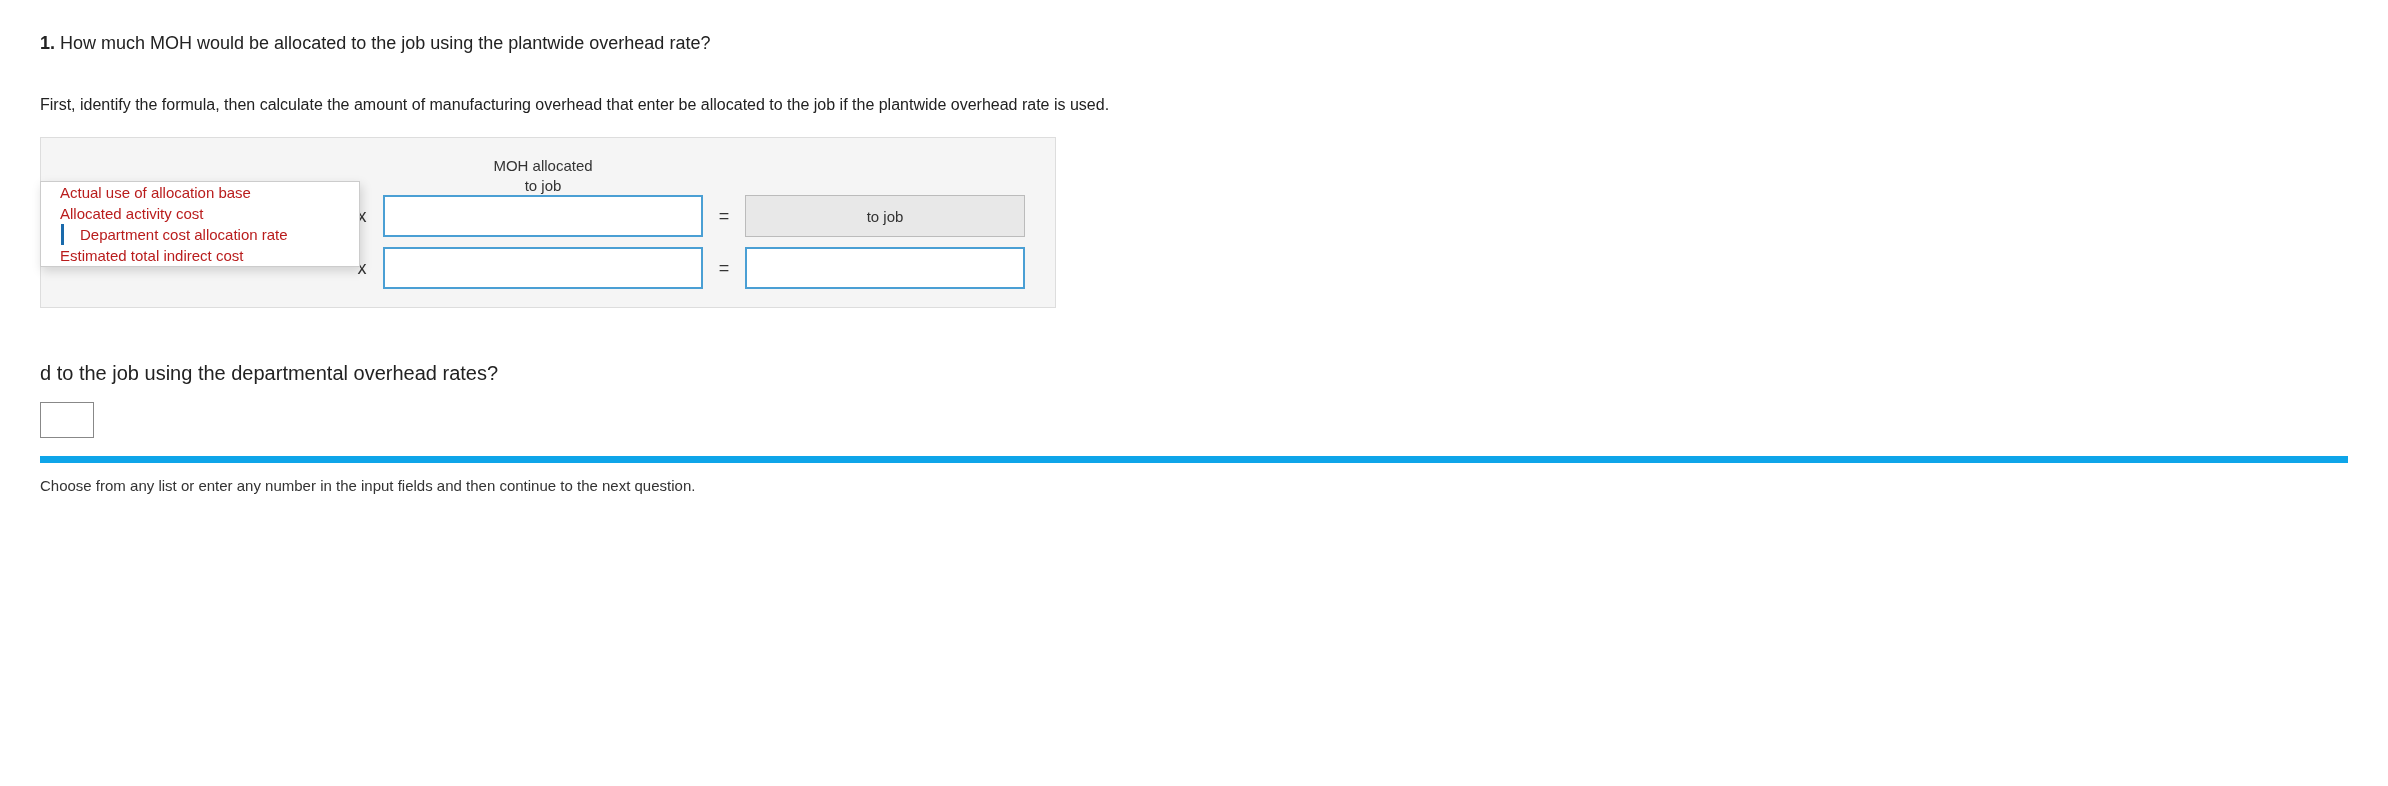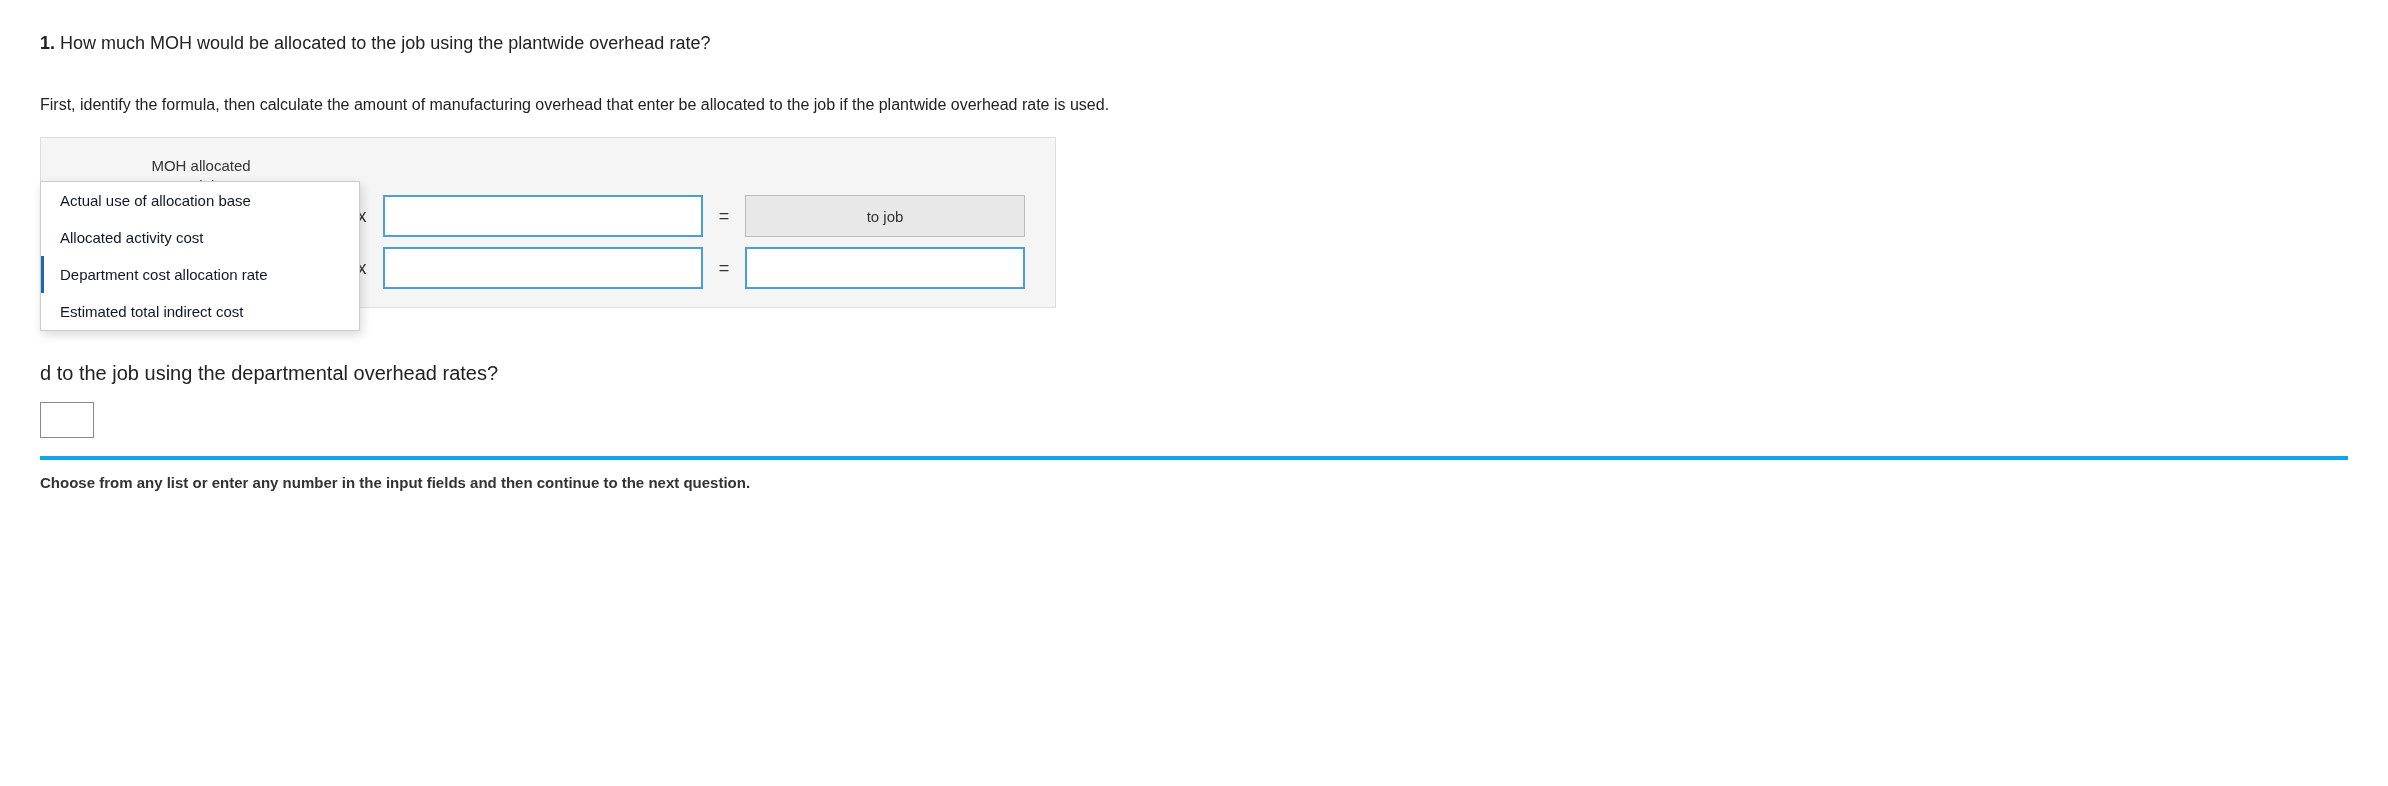--- a/index.html
+++ b/index.html
@@ -120,28 +120,29 @@
       position: absolute;
       top: 44px;
       left: 0;
       width: 320px;
       background: #fff;
       border: 1px solid #ccc;
       box-shadow: 2px 4px 10px rgba(0,0,0,0.15);
       z-index: 100;
     }
     .dropdown-overlay-item {
-      padding: 10px 16px;
-      font-size: 15px;
-      color: #0f172a;
+      padding: 2px 16px;
+      font-size: 15px;
+      color: #b91c1c;
       cursor: pointer;
       border-left: 3px solid transparent;
     }
     .dropdown-overlay-item.highlighted {
       border-left: 3px solid #1a6aab;
+      margin-left: 20px;
     }
     
     .section2 {
       margin-top: 18px;
       margin-bottom: 16px;
     }
     .section2-text {
       font-size: 20px;
       line-height: 1.5;
       margin-bottom: 14px;
@@ -153,26 +154,25 @@
       font-size: 15px;
       padding: 0 6px;
       outline: none;
       vertical-align: middle;
     }
     .footer-note {
       font-size: 15px;
       color: #333;
       margin-top: 18px;
       padding-top: 14px;
-      border-top: 4px solid #0ea5e9;
-      font-weight: bold;
+      border-top: 7px solid #0ea5e9;
     }
     .moh-header-row {
       display: flex;
-      justify-content: flex-start;
+      justify-content: center;
       padding-right: 0px;
       min-width: 900px;
     }
     .moh-col-header {
       width: 280px;
       text-align: center;
       font-size: 15px;
       color: #333;
       line-height: 1.3;
     }

